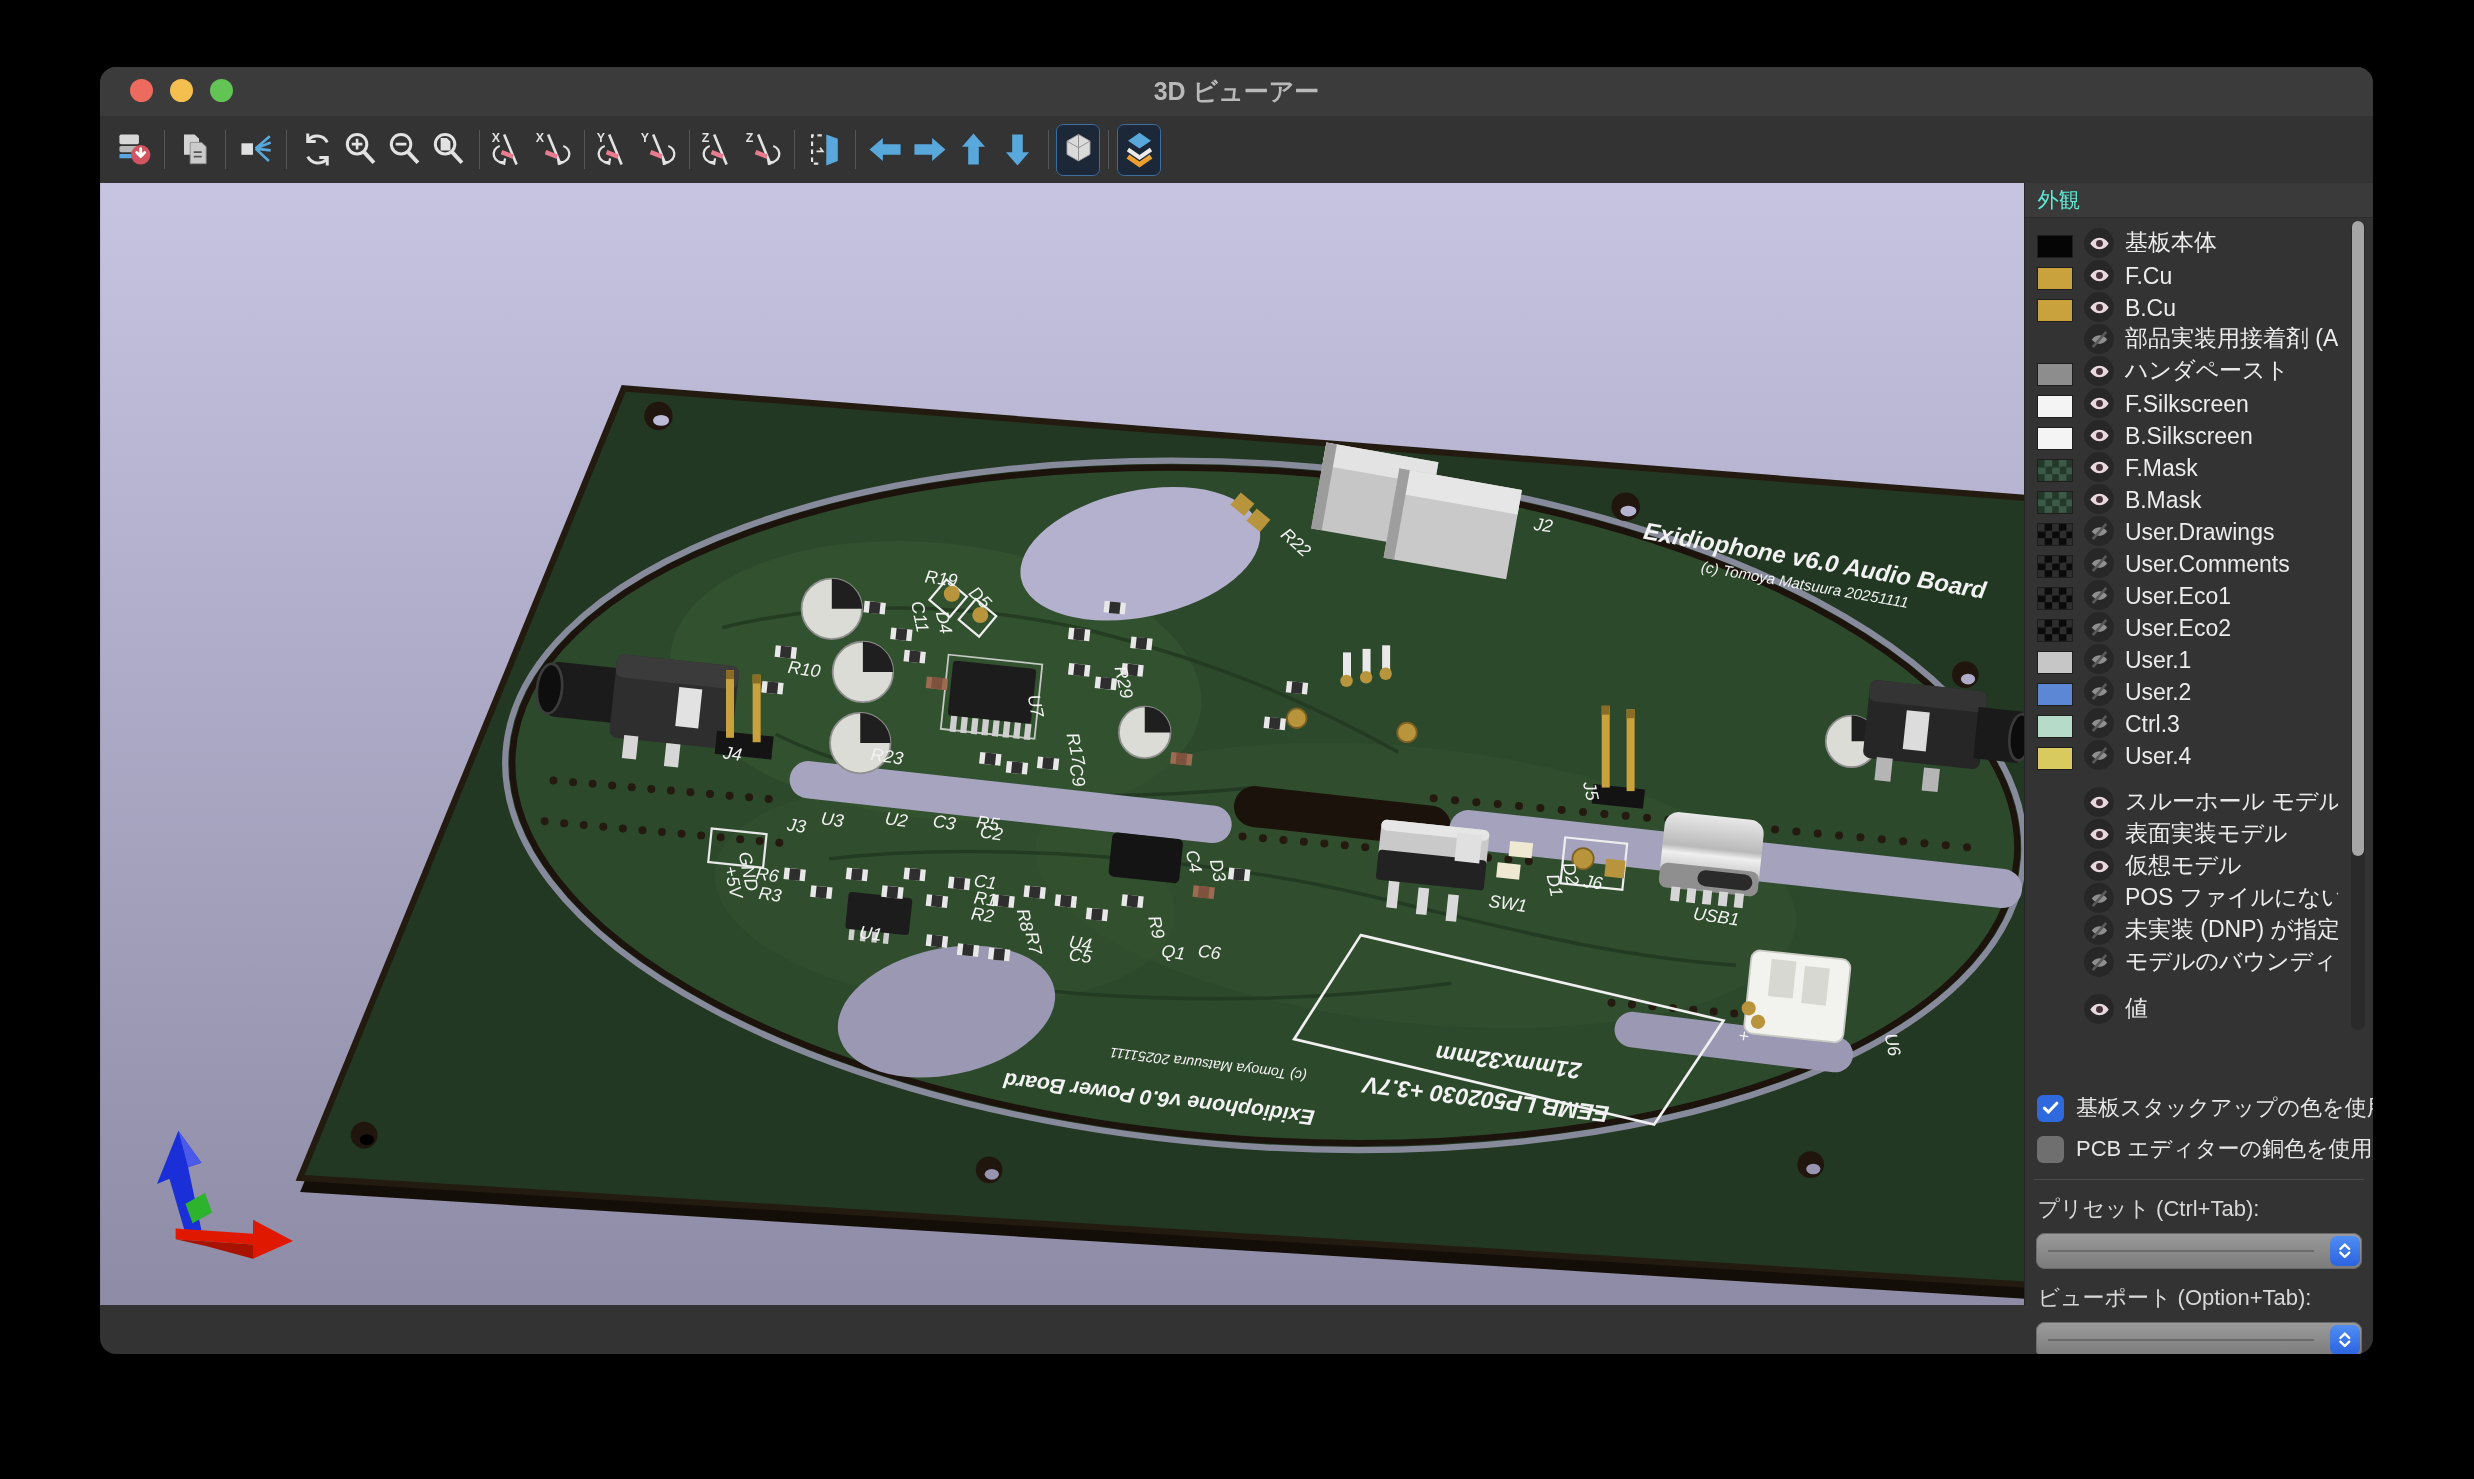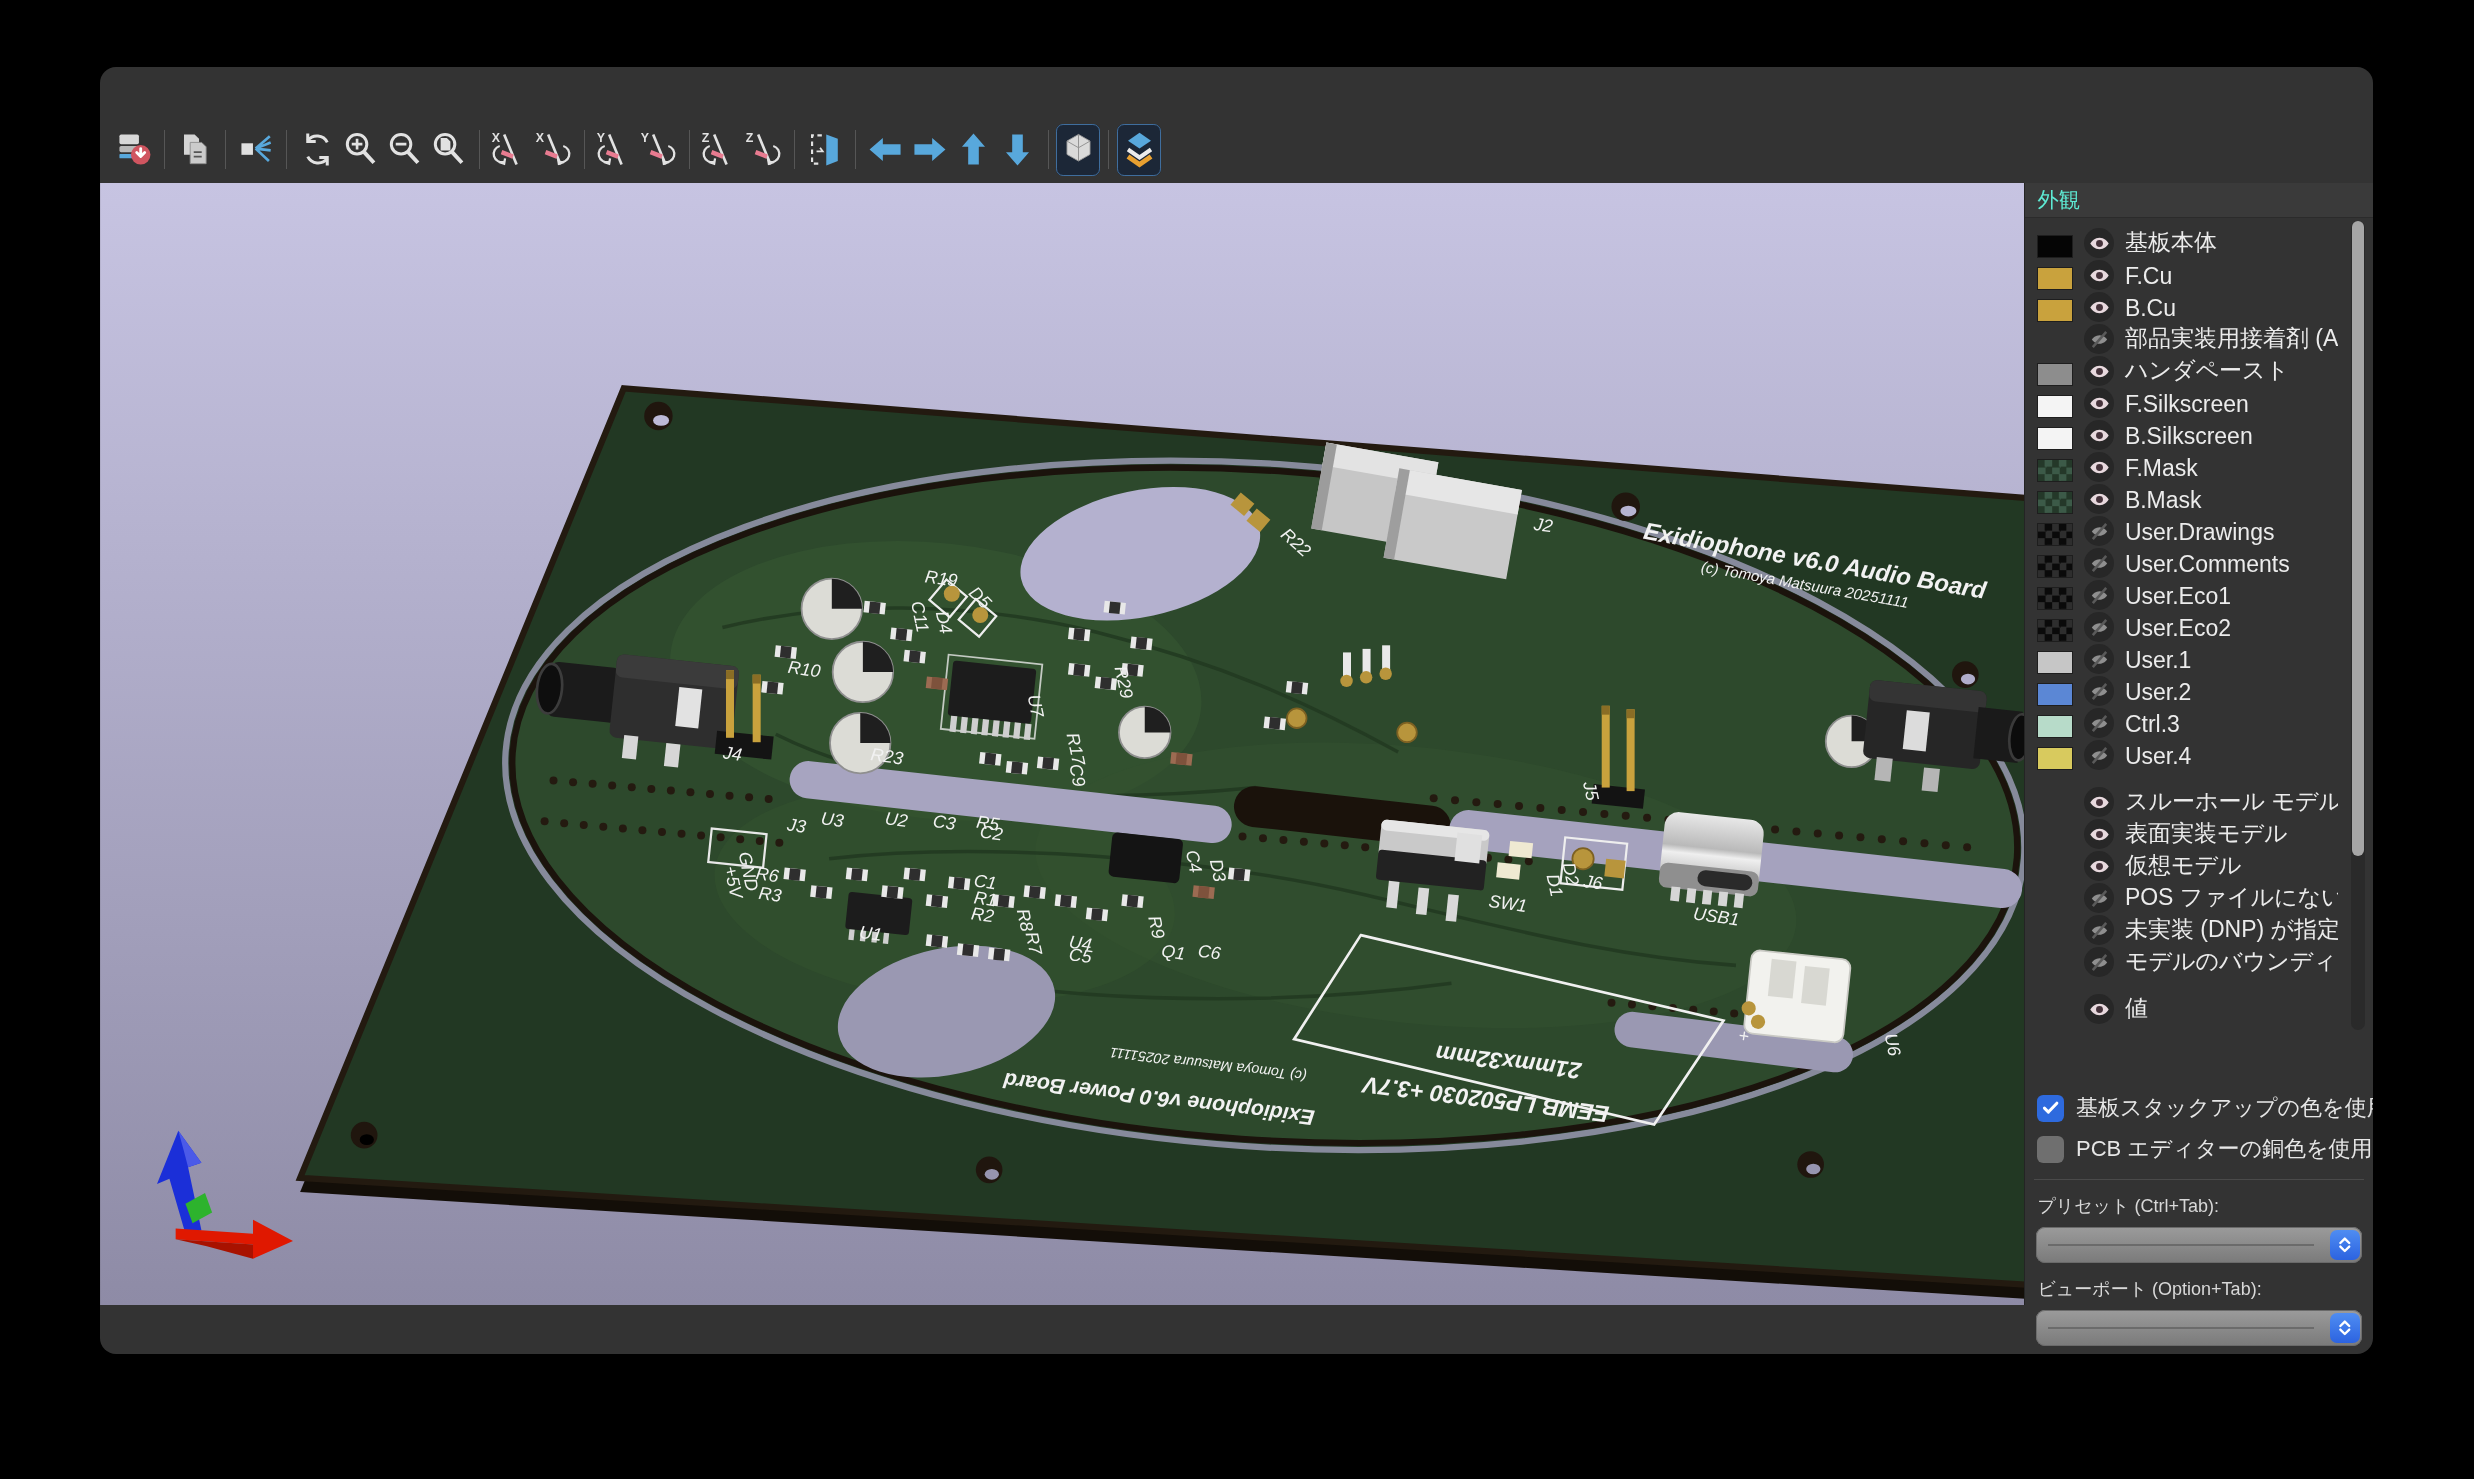--- a/index.html
+++ b/index.html
@@ -39,38 +39,46 @@
   .eye svg{width:23px;height:23px;}
   .layer-label{margin-left:10.7px;font-size:23px;white-space:nowrap;color:#ececec;}
   .sb-scroll{position:absolute;right:8px;top:38px;width:14.2px;height:809px;background:#2a2a2a;border-radius:7.1px;}
   .sb-thumb{position:absolute;left:0.9px;top:0;width:12.4px;height:635px;background:#a6a6a6;border-radius:6.2px;}
   .sb-options{position:absolute;left:0;top:900px;width:100%;}
   .opt-row{display:flex;align-items:center;margin:9px 0 0 12.4px;height:32px;}
   .checkbox{width:27px;height:27px;border-radius:6.2px;flex:none;display:flex;align-items:center;justify-content:center;}
   .checkbox.on{background:#2e6ade;} .checkbox.off{background:#6f6f6f;}
   .opt-label{margin-left:11.6px;font-size:22px;white-space:nowrap;}
   .sb-div{height:0.9px;background:#4a4a4a;margin:14.2px 9px 0 9px;}
-  .sb-caption{margin:14.2px 0 0 12.4px;font-size:18px;color:#d8d8d8;}
+  .sb-caption{margin:14.2px 0 0 12.4px;font-size:22px;color:#d8d8d8;}
   .popup{position:relative;margin:9px 10.7px 0 10.7px;height:36px;border-radius:9px;
          background:linear-gradient(#9b9b9b,#7a7a7a);box-shadow:inset 0 0 0 0.9px #6a6a6a;}
   .popup .line{position:absolute;left:12.4px;right:48px;top:17px;height:1.8px;background:#6b6b6b;}
   .popup .chev{position:absolute;right:2.7px;top:2.7px;width:30px;height:30px;border-radius:7.1px;
                background:linear-gradient(#4f8df2,#2c63e0);display:flex;align-items:center;justify-content:center;}
   .popup .chev svg{width:19.6px;height:19.6px;}
   
   .statusbar{position:absolute;left:0;bottom:0;right:0;height:50px;background:#343434;border-top:0.9px solid #222;
              color:#c9c9c9;font-size:23px;}
   .statusbar span{position:absolute;top:11.6px;white-space:nowrap;}
 </style>
 </head>
 <body>
 
 <div class="screen">
   <div class="window">
 
+    <div class="titlebar">
+      <div class="lights">
+        <div class="light" id="light-red" style="background: rgb(237, 106, 94);"></div>
+        <div class="light" id="light-yellow" style="background: rgb(244, 191, 79);"></div>
+        <div class="light" id="light-green" style="background: rgb(97, 196, 84);"></div>
+      </div>
+      <div class="title">3D ビューアー</div>
+    </div>
 
     <div class="toolbar" id="toolbar">
         <div class="icon-btn">
           <svg viewBox="0 0 44 44">
             <rect x="5" y="5" width="22" height="11" rx="2" fill="#d8d8d8"></rect>
             <rect x="5" y="18" width="22" height="7" rx="2" fill="#b9b9b9"></rect>
             <rect x="5" y="27" width="22" height="5" rx="1" fill="#58a8dc"></rect>
             <circle cx="29" cy="28" r="11" fill="#d05560"></circle>
             <path d="M29 21v9m0 0l-4.5-4.5M29 30l4.5-4.5" stroke="#fff" stroke-width="3.2" fill="none" stroke-linecap="round"></path>
           </svg>

